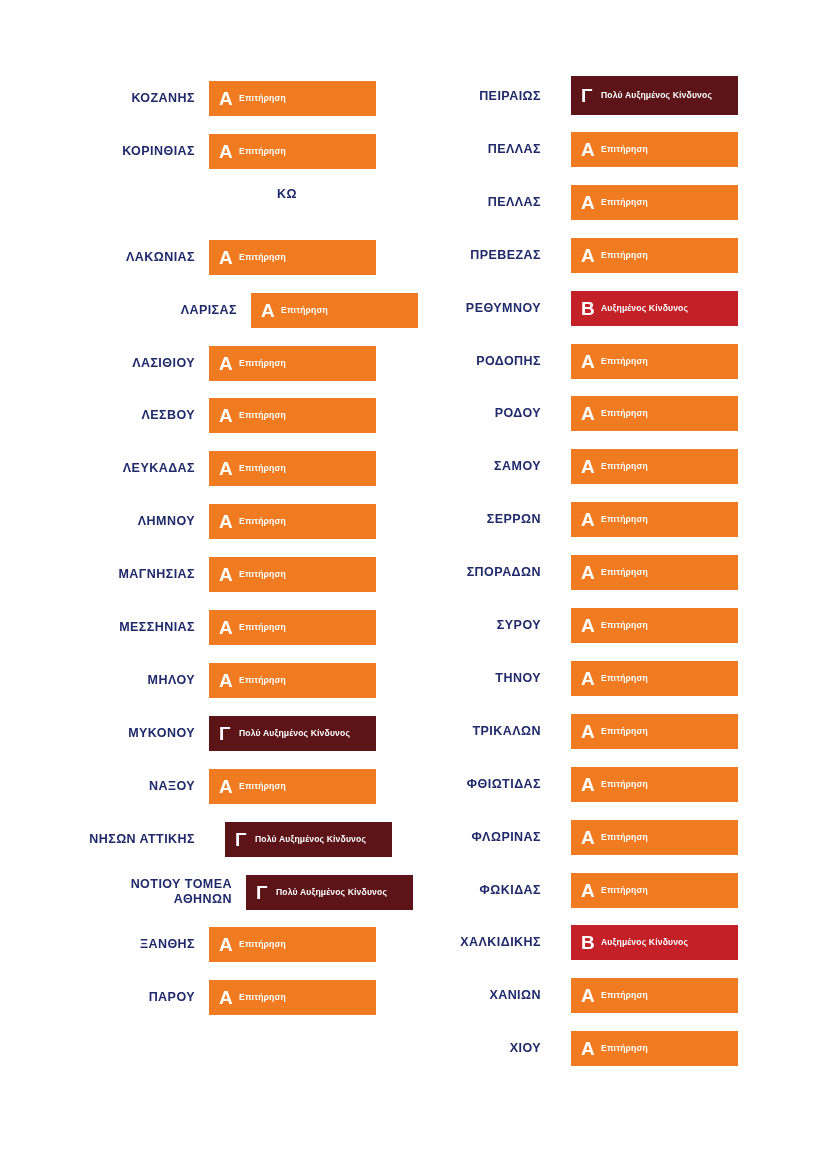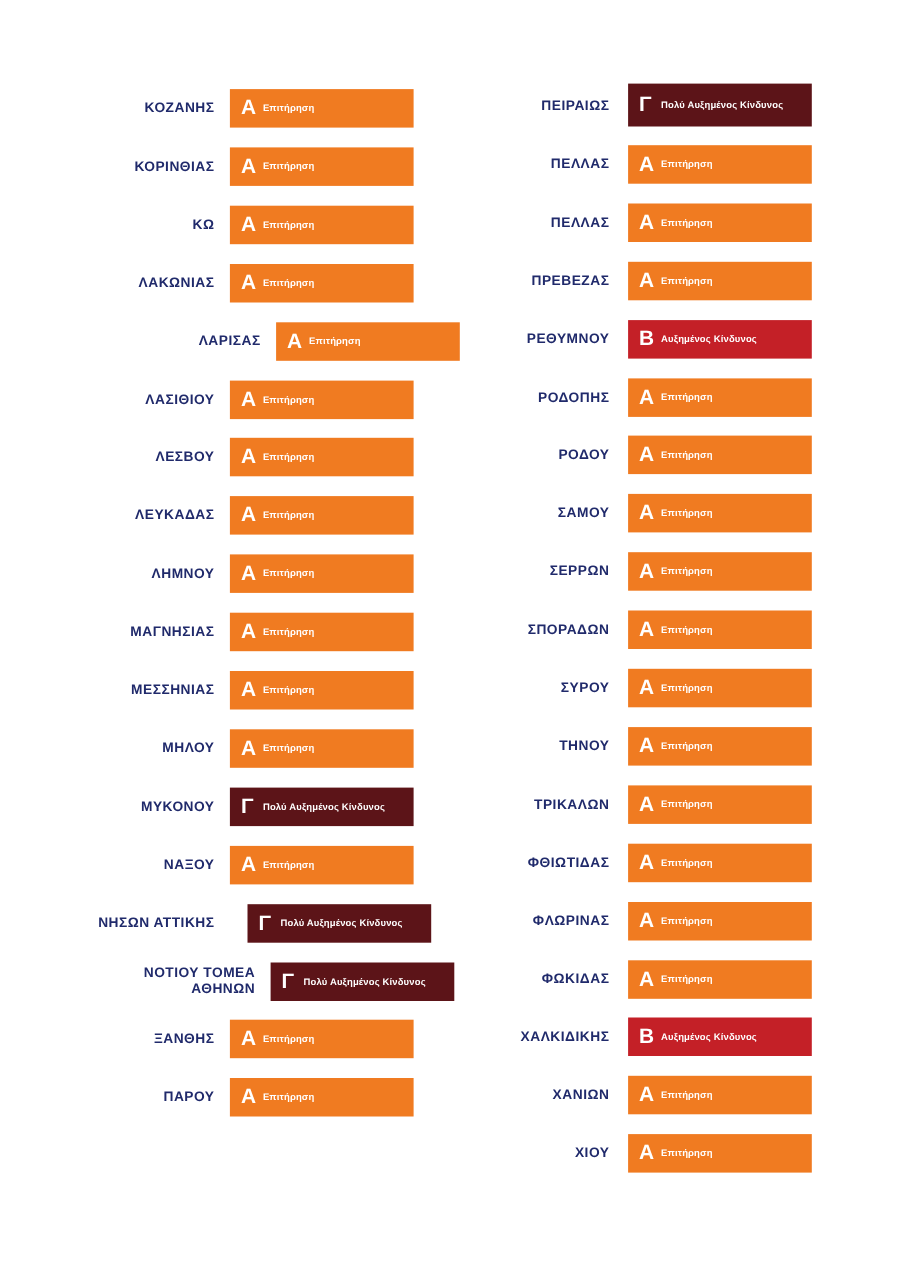--- a/index.html
+++ b/index.html
@@ -47,21 +47,21 @@
     padding-right: 13px;
     box-sizing: border-box;
     color: #202a6b;
     font-size: 12.5px;
     font-weight: bold;
     letter-spacing: 0.45px;
     line-height: 15px;
     white-space: pre-line;
   }
   .column-left .region-label  { width: 209px; flex: 0 0 209px; padding-right: 14px; }
-  .column-right .region-label { width: 158px; flex: 0 0 158px; padding-right: 17px; }
+  .column-right .region-label { width: 158px; flex: 0 0 158px; padding-right: 30px; }
 
   .risk-bar {
     height: 35px;
     display: flex;
     align-items: center;
     box-sizing: border-box;
     padding-left: 10px;
     overflow: hidden;
   }
   .column-left  .risk-bar { width: 167px; }
@@ -113,21 +113,21 @@
           <span class="risk-text">Επιτήρηση</span>
         </div>
       </div>
       <div class="risk-row" style="top: 133.9px;">
         <div class="region-label">ΚΟΡΙΝΘΙΑΣ</div>
         <div class="risk-bar lvl-A">
           <span class="risk-grade">Α</span>
           <span class="risk-text">Επιτήρηση</span>
         </div>
       </div>
-      <div class="risk-row" style="top: 186.8px;">
+      <div class="risk-row" style="top: 186.8px; flex-direction: column;">
         <div class="region-label">ΚΩ</div>
         <div class="risk-bar lvl-A">
           <span class="risk-grade">Α</span>
           <span class="risk-text">Επιτήρηση</span>
         </div>
       </div>
       <div class="risk-row" style="top: 239.7px;">
         <div class="region-label">ΛΑΚΩΝΙΑΣ</div>
         <div class="risk-bar lvl-A">
           <span class="risk-grade">Α</span>

